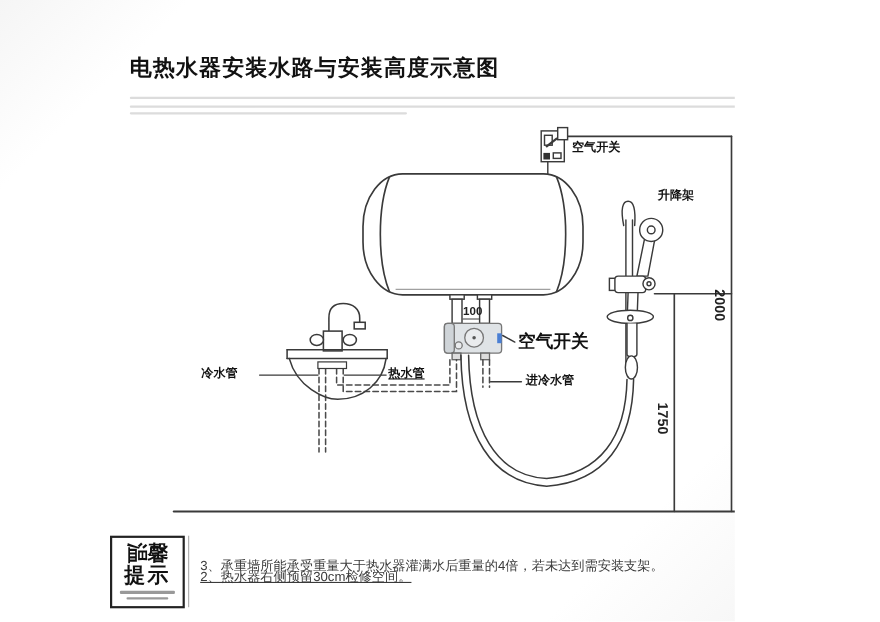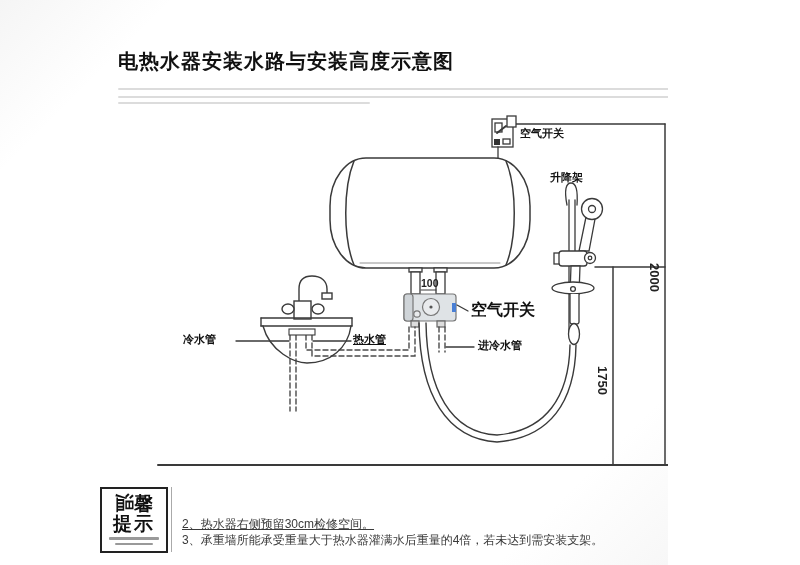--- a/index.html
+++ b/index.html
@@ -139,34 +139,34 @@
         <path d="M571,266 L570,294 L579,294 L580,266 Z" fill="#fff"></path>
         <ellipse cx="573" cy="288" rx="21" ry="6" fill="#fff"></ellipse>
         <circle cx="573" cy="289" r="2.4"></circle>
         <path d="M570,294 L570,322 C570,325 579,325 579,322 L579,294" fill="#fff"></path>
         <ellipse cx="574" cy="334" rx="5.5" ry="10.5" fill="#fff"></ellipse>
       </g>
     </g>
   </svg>
 
   <div class="abs lbl" style="left:520px; top:126px;">空气开关</div>
-  <div class="abs lbl" style="left:550px; top:170px;">升降架</div>
+  <div class="abs lbl" style="left:598px; top:170px;">升降架</div>
   <div class="abs lbl lbl-lg" style="left:471px; top:300px;">空气开关</div>
   <div class="abs lbl" style="left:478px; top:338px;">进冷水管</div>
   <div class="abs lbl" style="left:183px; top:332px;">冷水管</div>
   <div class="abs lbl" style="left:353px; top:332px;text-decoration:underline;">热水管</div>
 
   <div class="abs dim dim-rot" style="left:662px; top:263px;">2000</div>
   <div class="abs dim dim-rot" style="left:610px; top:366px;">1750</div>
   <div class="abs dim dim-sm" style="left:421px; top:277px;">100</div>
   <div class="abs unit" style="left:674px; top:440px;">单位: mm</div>
 
   <div class="abs tips-badge">
     <div class="badge-row"><span class="badge-char-rot">温</span><span>馨</span></div>
     <div class="badge-row">提示</div>
     <div class="badge-bar" style="width:50px; height:3px;"></div>
     <div class="badge-bar" style="width:38px; height:2px;"></div>
   </div>
   <div class="abs tips-sep"></div>
   <div class="abs tip-line" style="top:516px;text-decoration:underline;">2、热水器右侧预留30cm检修空间。</div>
-  <div class="abs tip-line" style="top:532px;">3、承重墙所能承受重量大于热水器灌满水后重量的4倍，若未达到需安装支架。</div>
+  <div class="abs tip-line" style="top:506px;">3、承重墙所能承受重量大于热水器灌满水后重量的4倍，若未达到需安装支架。</div>
 
 </div>
 
 </body></html>

